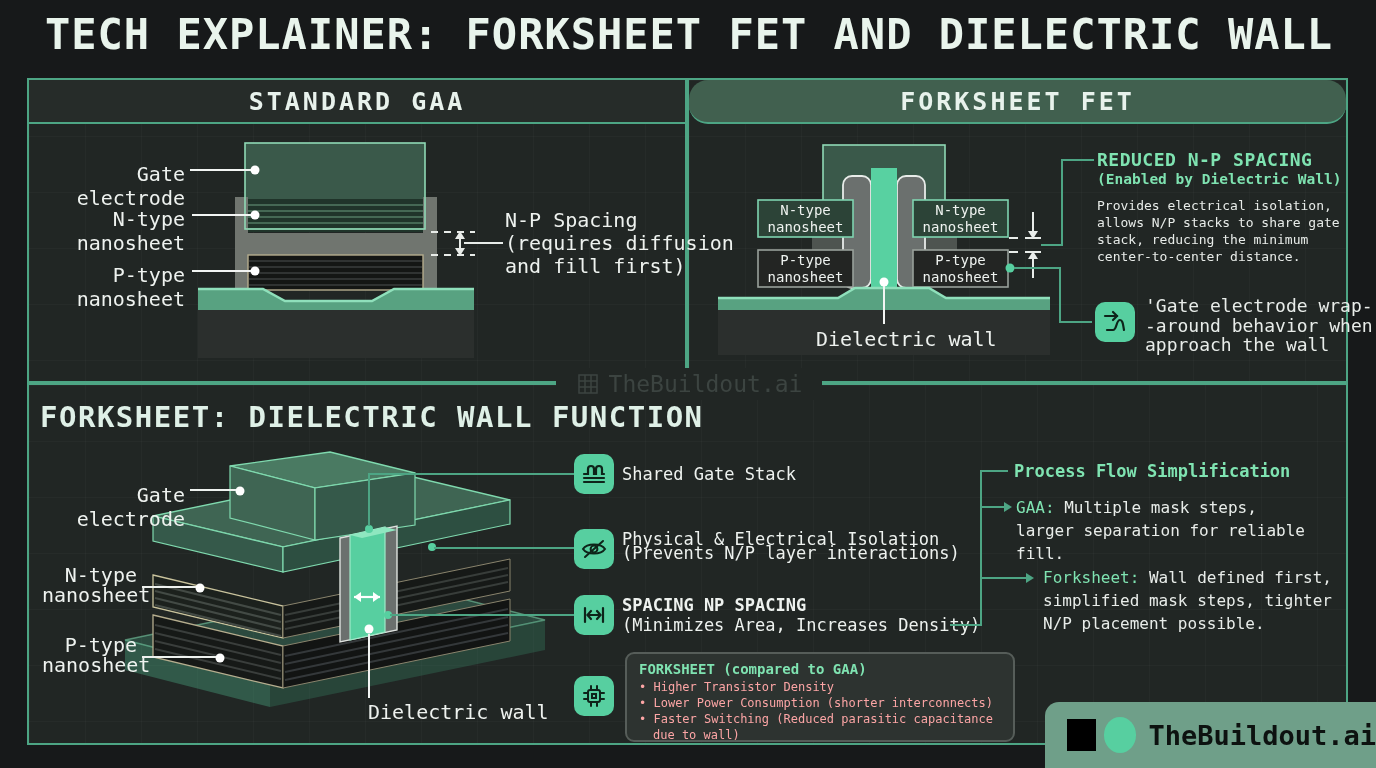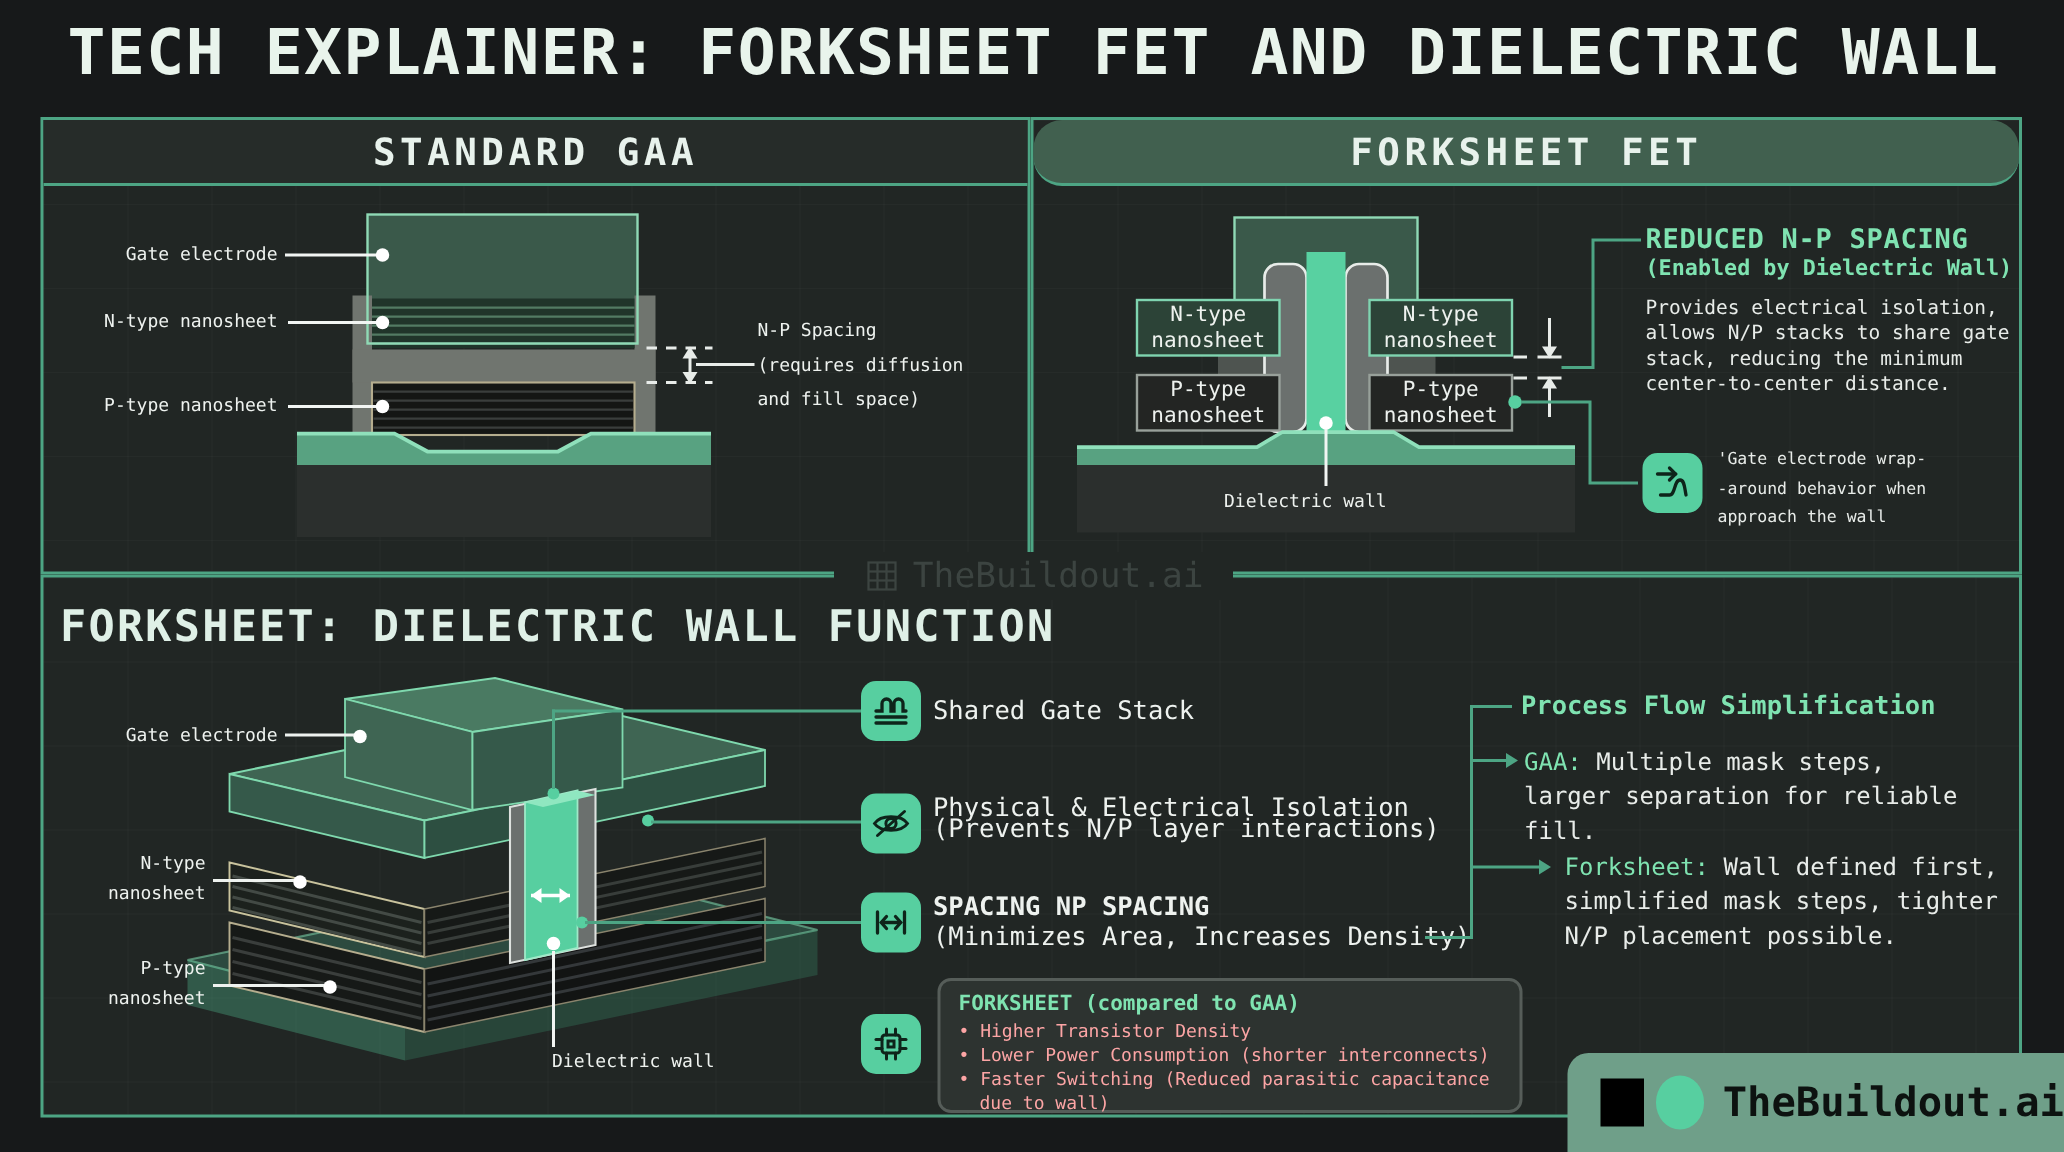--- a/index.html
+++ b/index.html
@@ -12,21 +12,21 @@
     background-size:56px 56px;}
   .pre{white-space:pre-line;}
   .teal{background:#4da584;}
   .whiteline{background:#eef2ef;}
   .hline{height:2px;}
   .vline{width:2px;}
   .title{color:#e9f4ec;font-size:42px;font-weight:bold;letter-spacing:1px;text-align:right;}
   .panel-header{display:flex;align-items:center;justify-content:center;
     color:#e8f2ec;font-size:25px;font-weight:bold;letter-spacing:3px;
     border-bottom:2px solid #4da584;}
-  .lbl{color:#eef2ef;font-size:12px;}
+  .lbl{color:#eef2ef;font-size:20px;}
   .lbl-r{text-align:right;}
   .green-t{color:#7fe3b1;}
   .icon-chip{width:40px;height:40px;border-radius:10px;background:#57cfa0;
     display:flex;align-items:center;justify-content:center;}
   .feat-title{color:#eef2ef;font-size:17px;}
   .boxlbl{display:flex;align-items:center;justify-content:center;text-align:center;
     color:#eef2ef;font-size:14px;line-height:17px;}
   .arrowhead-r{width:0;height:0;border-top:5px solid transparent;border-bottom:5px solid transparent;
     border-left:8px solid #4da584;}
   ul.cmp{list-style:none;margin:2px 0 0 0;padding:0;color:#fca5a5;font-size:12px;line-height:16px;}
@@ -96,21 +96,21 @@
     </g>
     <polygon points="428,117 438,117 433,109" fill="#e8ece9"></polygon>
     <polygon points="428,126 438,126 433,134" fill="#e8ece9"></polygon>
   </svg>
 
   <div class="abs lbl lbl-r" style="left:40px;top:162px;width:145px;">Gate electrode</div>
   <div class="abs lbl lbl-r" style="left:40px;top:207px;width:145px;">N-type nanosheet</div>
   <div class="abs lbl lbl-r" style="left:40px;top:263px;width:145px;">P-type nanosheet</div>
   <div class="abs lbl pre" style="left:505px;top:209px;line-height:23px;">N-P Spacing
 (requires diffusion
-and fill space)</div>
+and fill first)</div>
 
   <svg class="abs" style="left:687px;top:122px;" width="661" height="259" viewBox="0 0 661 259">
 
     <rect x="136" y="23" width="122" height="73" fill="#3a594a" stroke="#8fd9b5" stroke-width="1.6"></rect>
 
     <rect x="125" y="115" width="145" height="13" fill="#4e5450"></rect>
 
     <rect x="156" y="54" width="28" height="112" rx="9" fill="#6b706e" stroke="#e8ece9" stroke-width="1.8"></rect>
     <rect x="210" y="54" width="28" height="112" rx="9" fill="#6b706e" stroke="#e8ece9" stroke-width="1.8"></rect>
 
@@ -162,21 +162,21 @@
 stack, reducing the minimum
 center-to-center distance.</div>
 
   <div class="abs icon-chip" style="left:1095px;top:302px;">
     <svg width="28" height="28" viewBox="0 0 28 28" fill="none" stroke="#0e241a" stroke-width="2.2" stroke-linecap="round">
       <line x1="4" y1="8" x2="16" y2="8"></line>
       <polyline points="12,4 16,8 12,12"></polyline>
       <path d="M 6,22 L 12,22 C 16,22 15,12 19,12 C 22,12 22,17 23,22"></path>
     </svg>
   </div>
-  <div class="abs pre" style="left:1145px;top:296px;font-size:11px;line-height:19.5px;color:#e8ece9;">'Gate electrode wrap-
+  <div class="abs pre" style="left:1145px;top:296px;font-size:18px;line-height:19.5px;color:#e8ece9;">'Gate electrode wrap-
 -around behavior when
 approach the wall</div>
 
   <div class="abs grid-bg" style="left:27px;top:383px;width:1321px;height:362px;border:2px solid #4da584;box-sizing:border-box;"></div>
 
   <div class="abs" style="left:556px;top:368px;width:266px;height:32px;background:#212624;display:flex;align-items:center;gap:9px;z-index:6;justify-content:center;">
     <svg width="24" height="24" viewBox="0 0 24 24" stroke="#3c4441" fill="none" stroke-width="1.5">
       <rect x="3" y="3" width="18" height="18"></rect>
       <line x1="9" y1="3" x2="9" y2="21"></line>
         <line x1="15" y1="3" x2="15" y2="21"></line>

